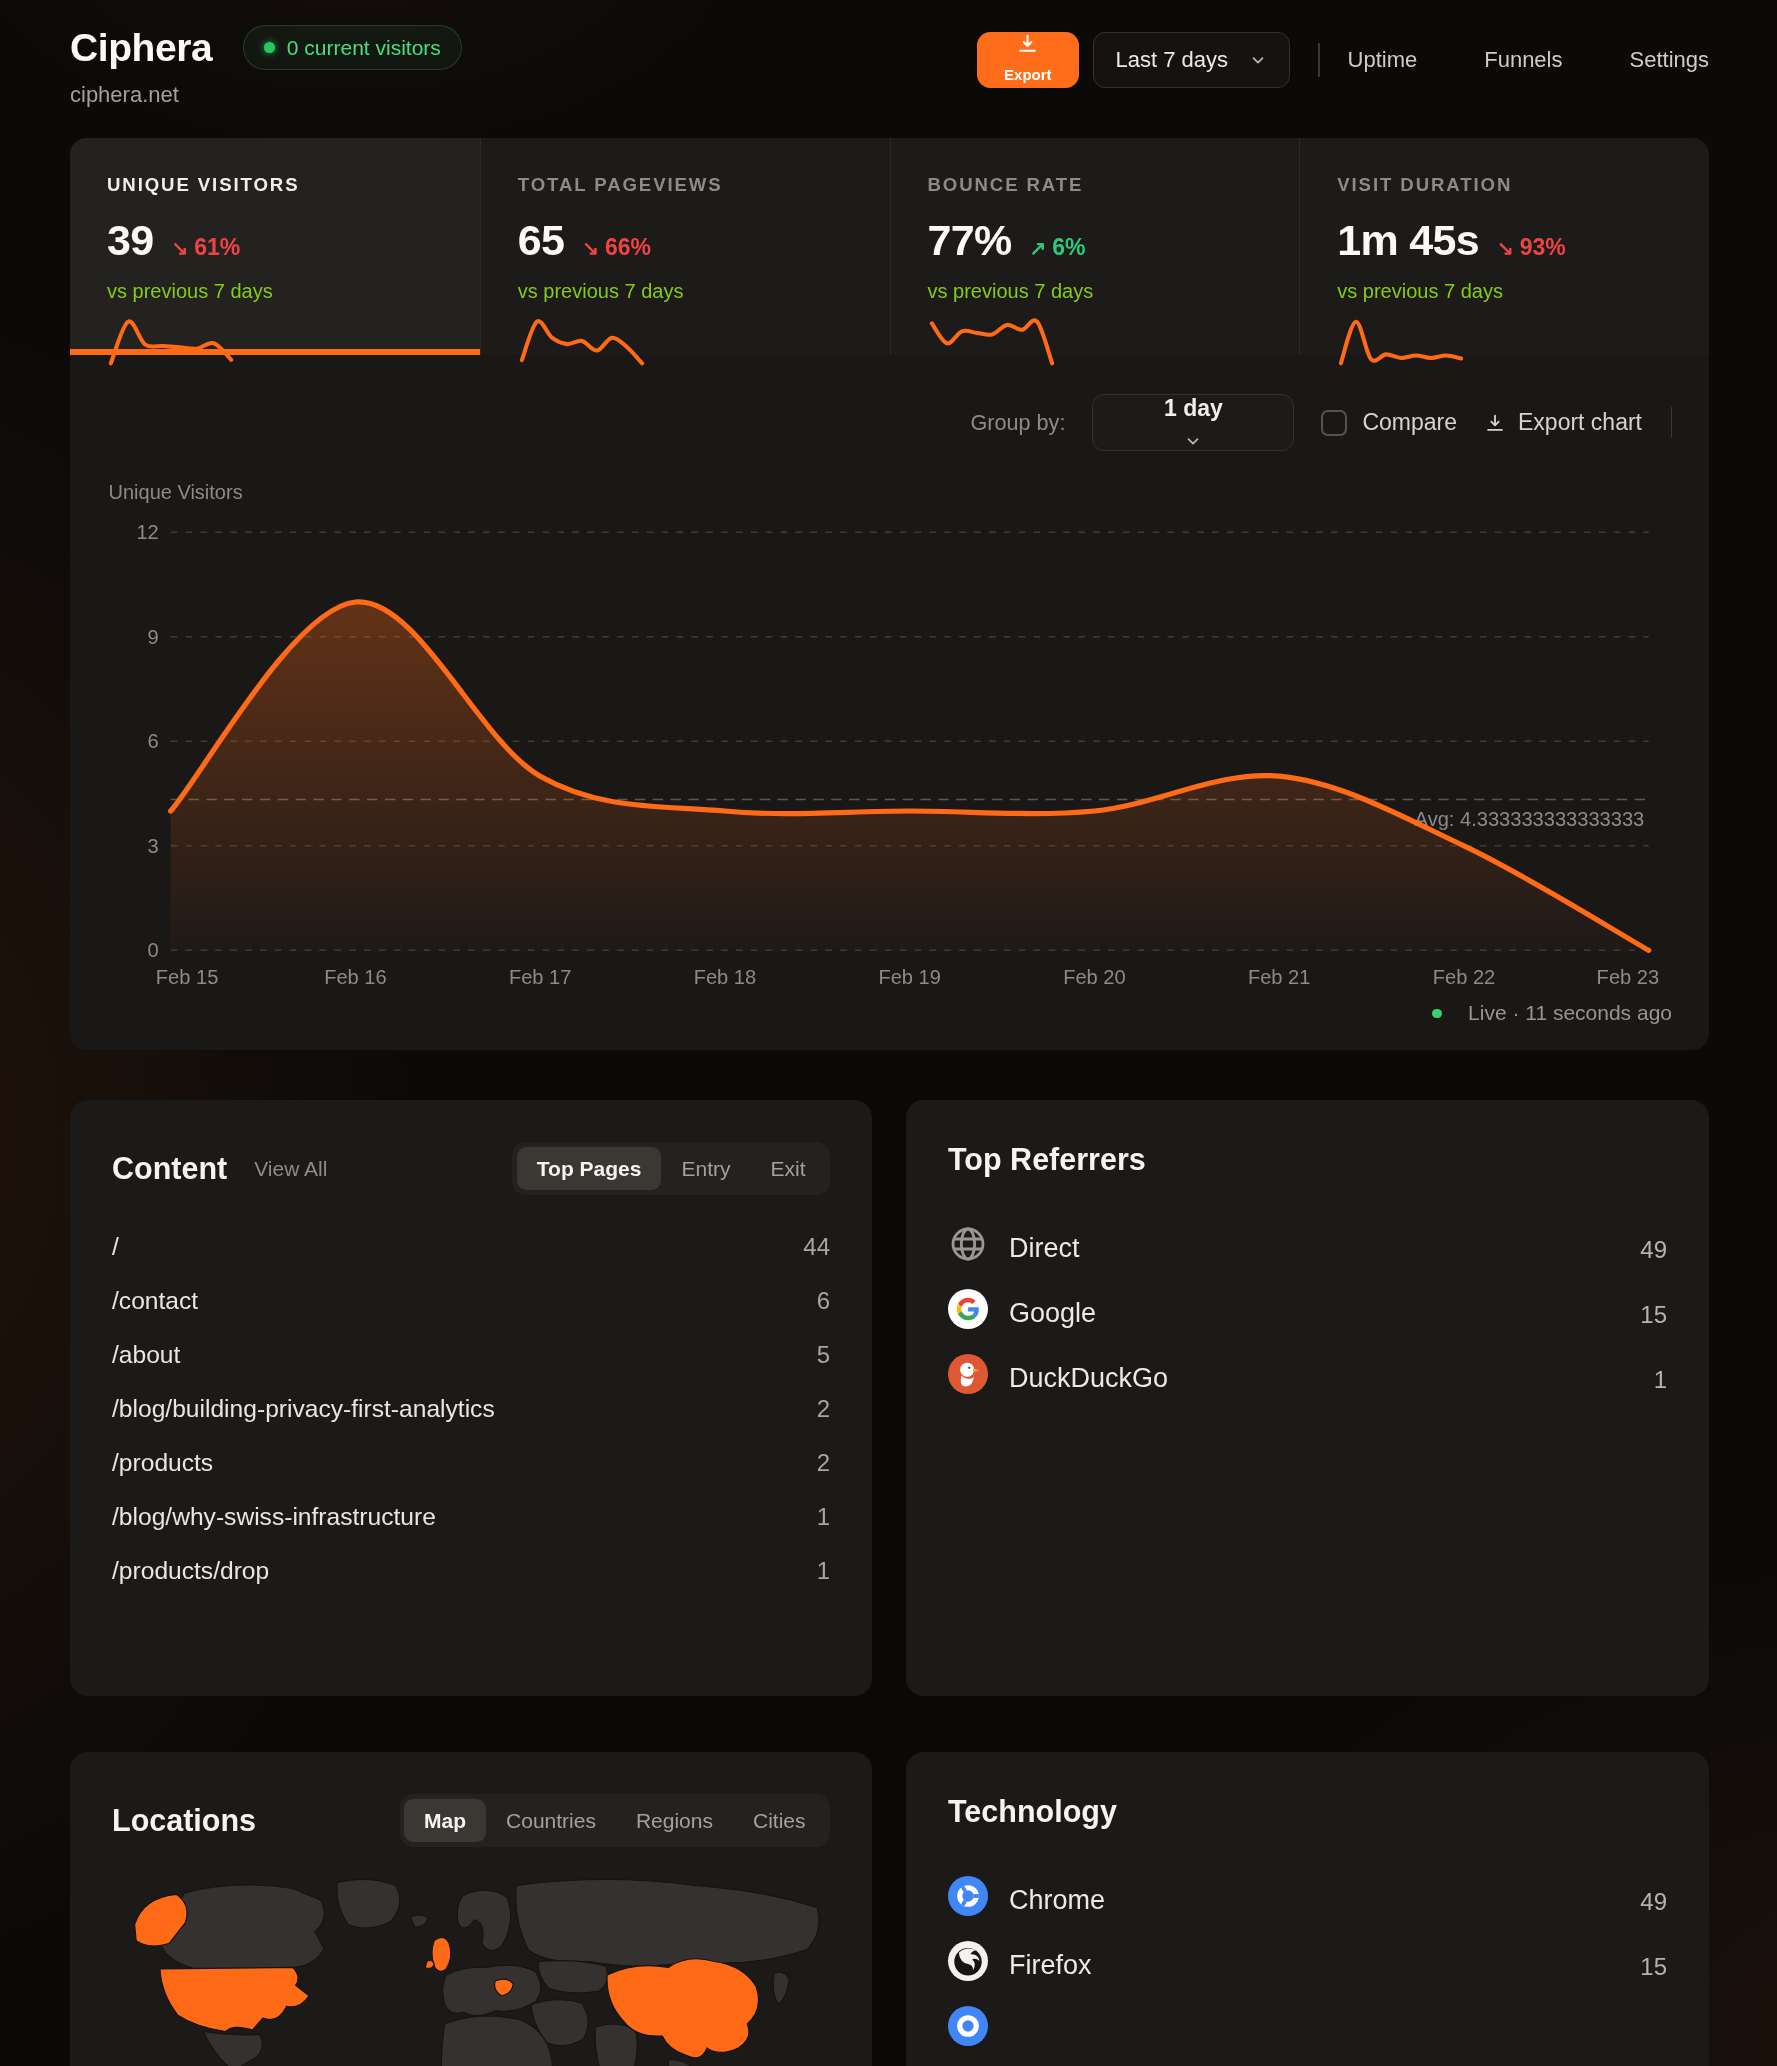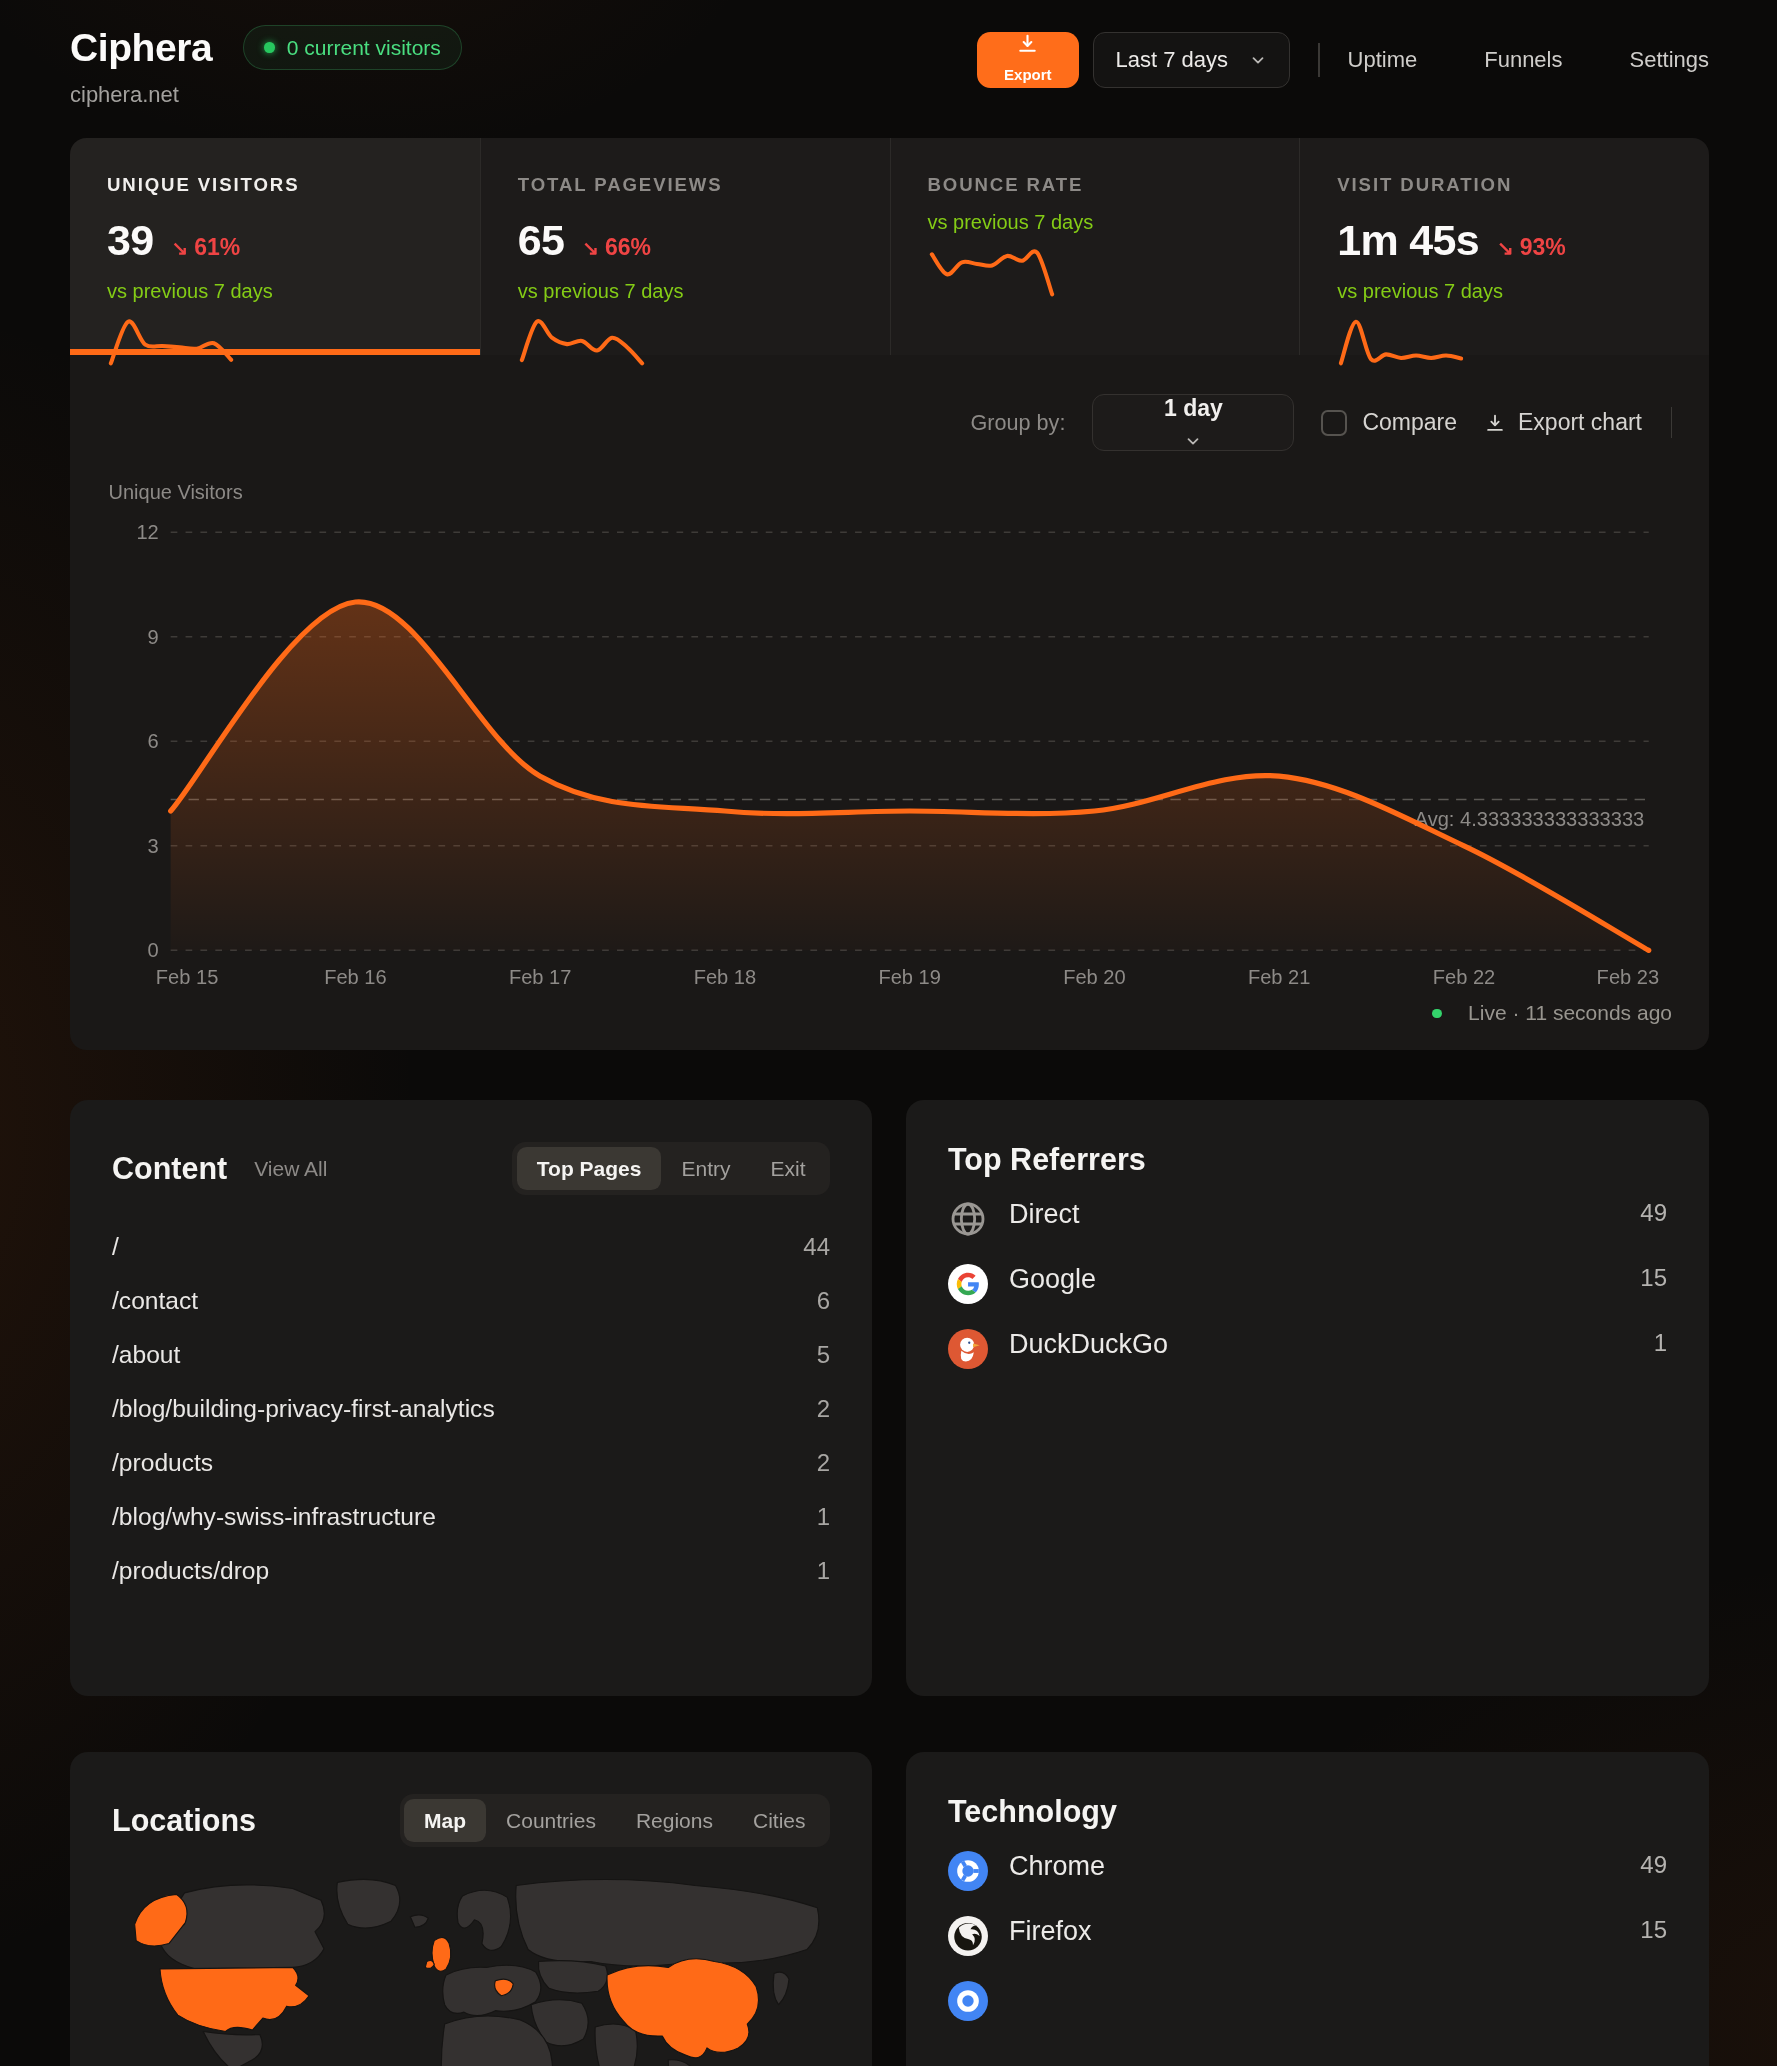--- a/index.html
+++ b/index.html
@@ -86,21 +86,21 @@
   .seg button { border:none; background:transparent; color:#a3a19e; font-size:21px; font-family:inherit;
     padding:9.7px 20px; border-radius:9.7px; cursor:pointer; white-space:nowrap; }
   .seg button.active { background:#3b3833; color:#f5f4f2; font-weight:600; }
 
   .plain-list { margin-top:25px; }
   .plain-row { display:flex; justify-content:space-between; align-items:center; height:54px; }
   .plain-row .path { font-size:24.6px; color:#e9e7e5; }
   .plain-row .val { font-size:24px; color:#a8a6a3; }
 
   .icon-list { margin-top:22px; }
-  .icon-row { display:flex; align-items:flex-start; height:65px; }
+  .icon-row { display:flex; align-items:flex-end; height:65px; }
   .icon-row .ic { width:40px; height:40px; margin-right:21px; flex:0 0 auto; }
   .icon-row .lbl { font-size:27px; color:#eceae8; }
   .icon-row .val { margin-left:auto; font-size:24px; color:#b5b3b0; }
 
   .map-wrap { margin-top:31px; }
 </style>
 </head>
 <body>
 
 <div class="page">
@@ -169,20 +169,27 @@
             </span>
         </div>
         <div class="stat-compare">vs previous 7 days</div>
         <svg class="spark" width="128" height="49" viewBox="0 0 172 66">
             <path d="M5,56.69230769230769C8.375,48.07692307692308,18.5,10.025641025641026,25.25,5C32,-0.025641025641026438,38.75,21.512820512820507,45.5,26.538461538461533C52.25,31.56410256410256,59,34.43589743589743,65.75,35.15384615384615C72.5,35.871794871794876,79.25,29.410256410256412,86,30.846153846153847C92.75,32.282051282051285,99.5,44.48717948717949,106.25,43.76923076923077C113,43.051282051282044,119.75,27.256410256410252,126.5,26.538461538461533C133.25,25.820512820512814,140,33.717948717948715,146.75,39.46153846153846C153.5,45.205128205128204,163.625,57.41025641025641,167,61" fill="none" stroke="#ff6a17" stroke-width="5.5" stroke-linecap="round" stroke-linejoin="round"></path>
           </svg>
       </div>
 
       <div class="stat">
         <div class="stat-label">BOUNCE RATE</div>
+        <div class="stat-value-row">
+          <span class="stat-value">77%</span>
+          <span class="delta up">
+              <span class="arr">↗</span>
+              <span>6%</span>
+            </span>
+        </div>
         <div class="stat-compare">vs previous 7 days</div>
         <svg class="spark" width="128" height="49" viewBox="0 0 172 66">
             <path d="M5,7.15384615384616C8.375,11.641025641025646,18.5,32.282051282051285,25.25,34.07692307692308C32,35.871794871794876,38.75,20.25641025641026,45.5,17.923076923076927C52.25,15.589743589743593,59,19.35897435897436,65.75,20.07692307692308C72.5,20.7948717948718,79.25,24.025641025641036,86,22.23076923076924C92.75,20.435897435897445,99.5,10.384615384615392,106.25,9.307692307692314C113,8.230769230769235,119.75,16.487179487179485,126.5,15.769230769230766C133.25,15.051282051282048,140,-2.538461538461539,146.75,5C153.5,12.53846153846154,163.625,51.666666666666664,167,61" fill="none" stroke="#ff6a17" stroke-width="5.5" stroke-linecap="round" stroke-linejoin="round"></path>
           </svg>
       </div>
 
       <div class="stat">
         <div class="stat-label">VISIT DURATION</div>
         <div class="stat-value-row">
           <span class="stat-value">1m 45s</span>

